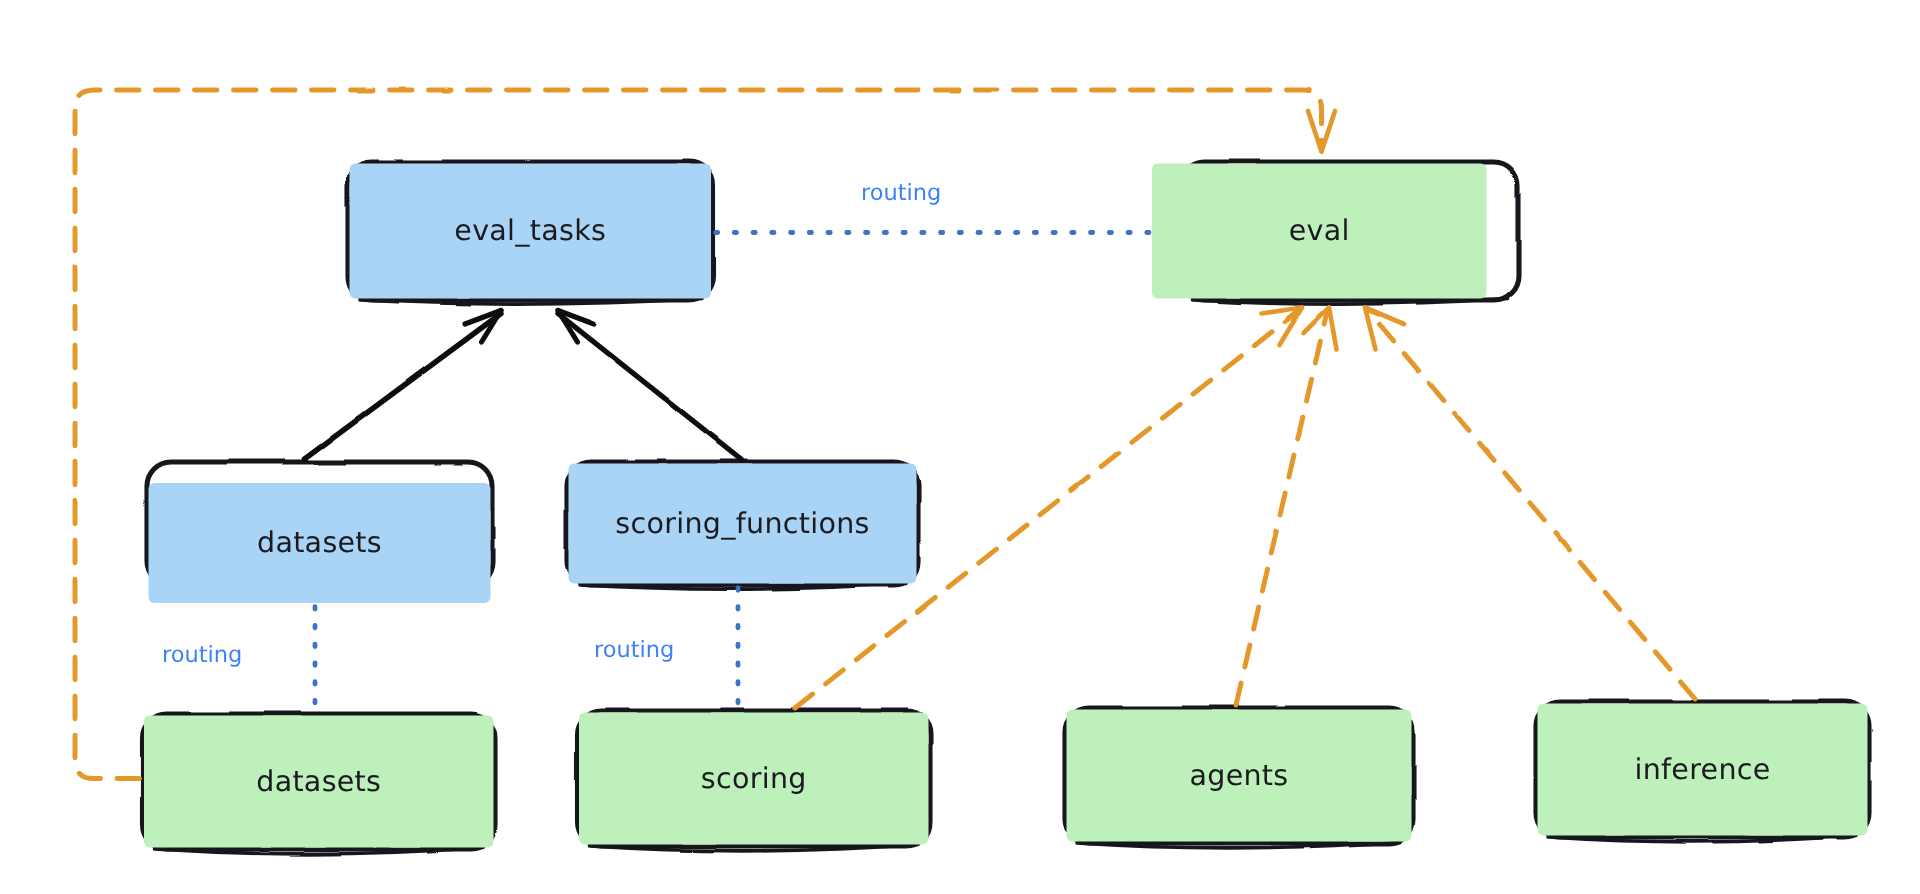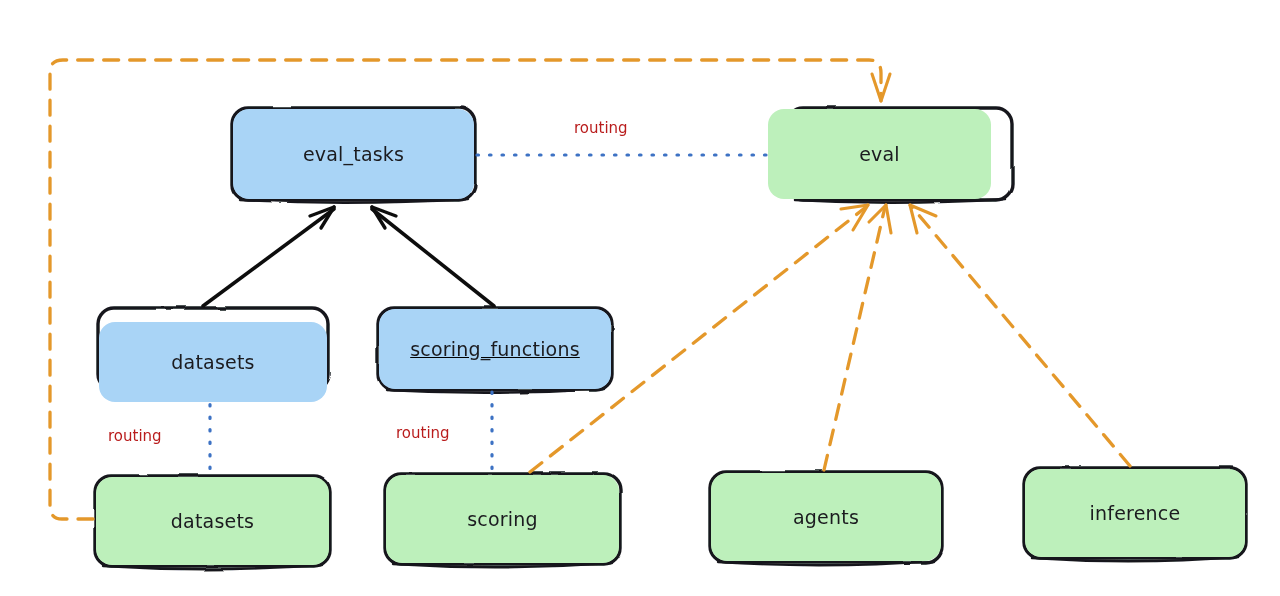--- a/index.html
+++ b/index.html
@@ -27,42 +27,42 @@
     width: 1280px;
     height: 596px;
     pointer-events: none;
   }
   .node {
     position: absolute;
     box-sizing: border-box;
     display: flex;
     align-items: center;
     justify-content: center;
-    border-radius: 16px;
+    border-radius: 4px;
     text-align: center;
     line-height: 1.1;
   }
   .node .node-label {
     font-family: "DejaVu Sans", sans-serif;
     font-size: 19px;
     color: #1b1b1f;
     letter-spacing: 0.2px;
     white-space: nowrap;
   }
   .node-blue {
     background: #a9d4f6;
   }
   .node-green {
     background: #bdf0bb;
   }
   .edge-label {
     position: absolute;
     font-family: "DejaVu Sans", sans-serif;
     font-size: 15px;
-    color: #b91c1c;
+    color: #3b82f6;
     white-space: nowrap;
   }
 </style>
 </head>
 <body>
 
 <div id="canvas">
 
   <svg id="edges" viewBox="0 0 1280 596" width="1280" height="596" xmlns="http://www.w3.org/2000/svg">
     <defs>
@@ -152,21 +152,21 @@
   </div>
 
   <div class="node node-green" style="left:768px; top:109px; width:223px; height:90px;">
     <span class="node-label">eval</span>
   </div>
 
   <div class="node node-blue" style="left:99px; top:322px; width:228px; height:80px;">
     <span class="node-label">datasets</span>
   </div>
 
-  <div class="node node-blue" style="left:379px; top:309px; width:232px; height:80px;text-decoration:underline;">
+  <div class="node node-blue" style="left:379px; top:309px; width:232px; height:80px;">
     <span class="node-label">scoring_functions</span>
   </div>
 
   <div class="node node-green" style="left:96px; top:477px; width:233px; height:88px;">
     <span class="node-label">datasets</span>
   </div>
 
   <div class="node node-green" style="left:711px; top:473px; width:230px; height:88px;">
     <span class="node-label">agents</span>
   </div>

